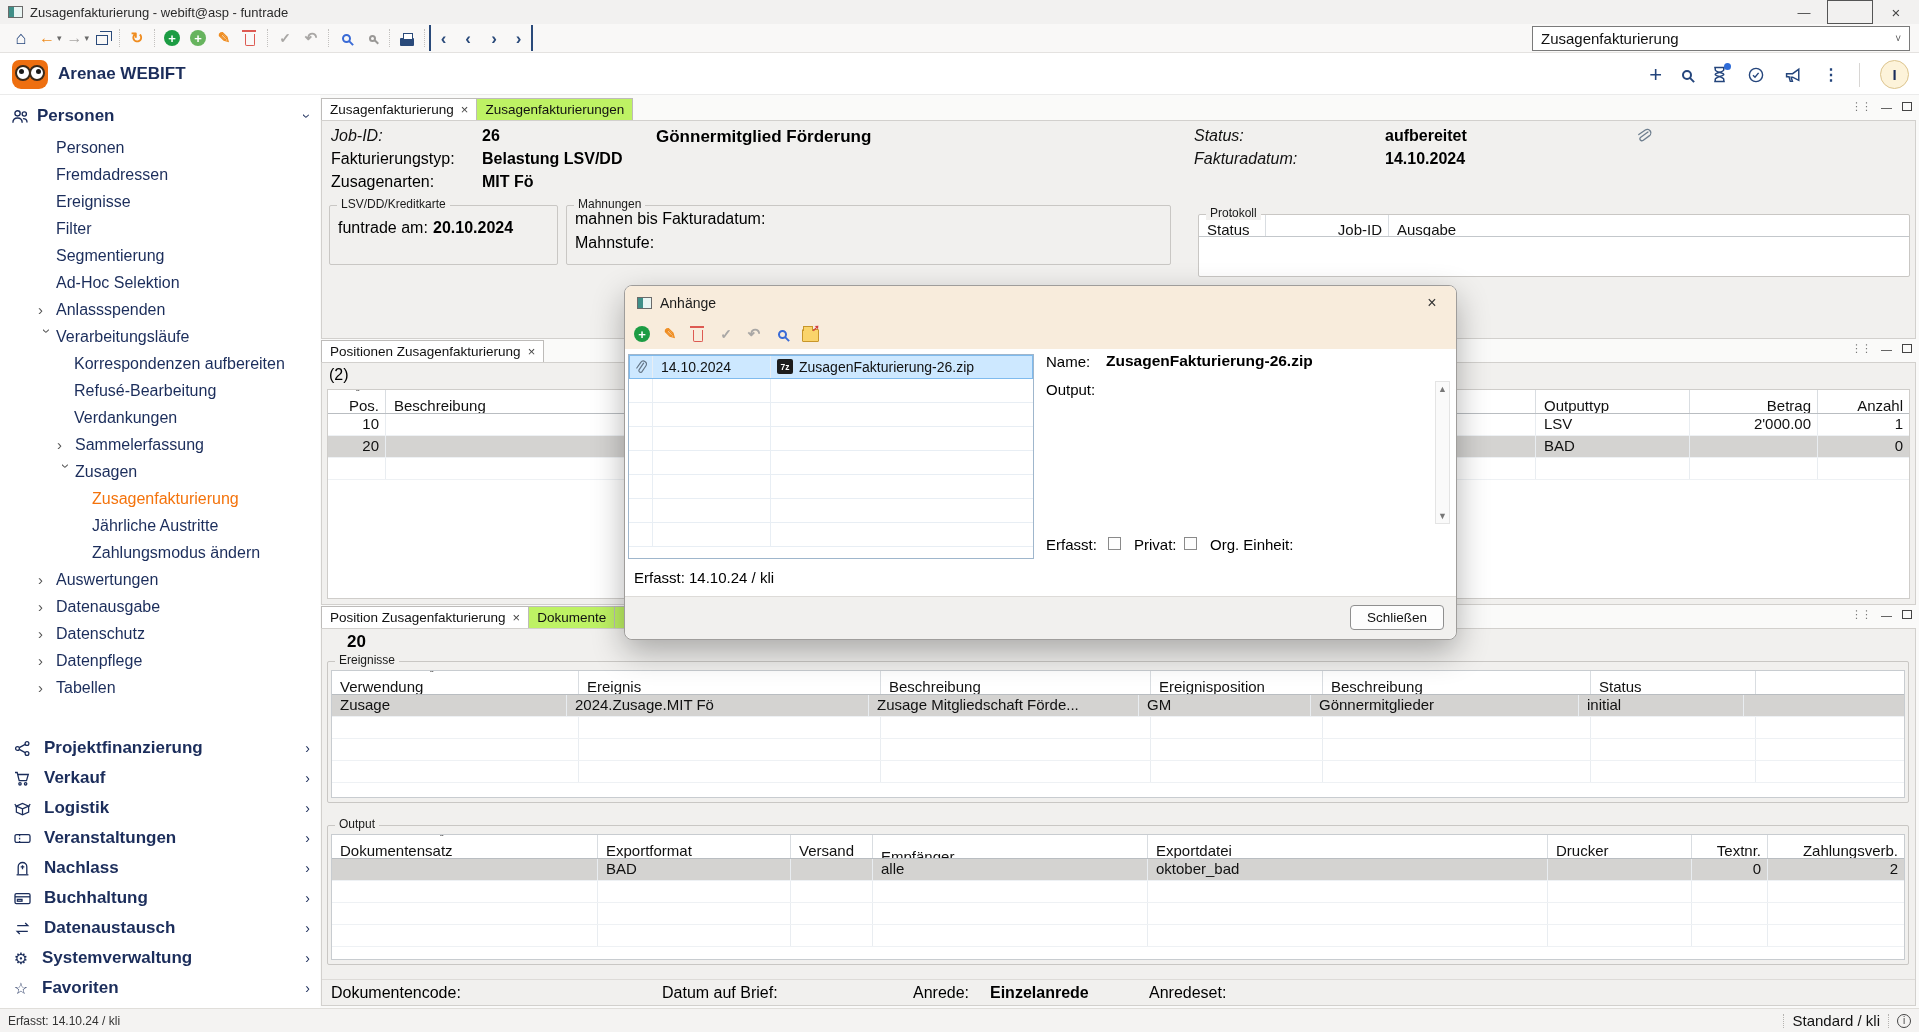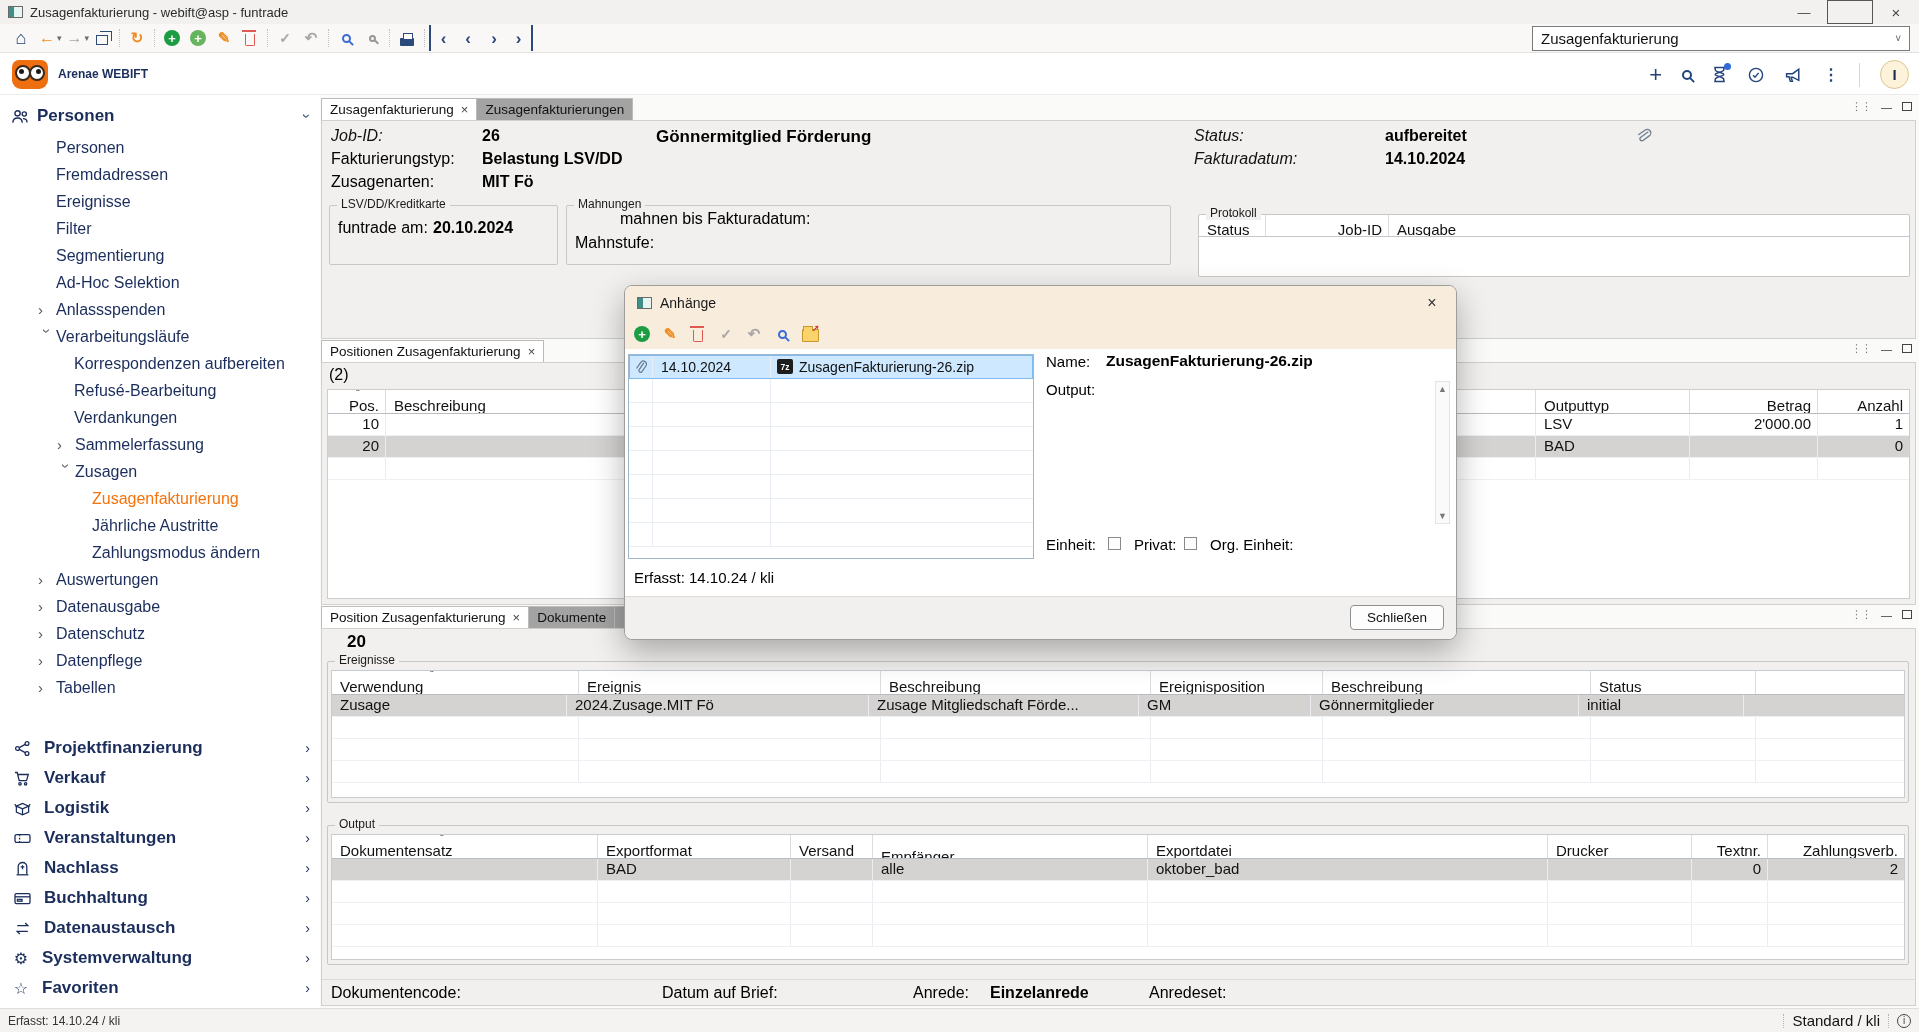--- a/index.html
+++ b/index.html
@@ -42,21 +42,21 @@
   .quicknav { position:absolute; top:26px; right:9px; width:378px; height:25px; background:#fff; border:1px solid #7a7a7a; display:flex; align-items:center; justify-content:space-between; padding:0 8px; font-size:15px; }
   .quicknav .qn-caret { color:#555; font-size:10px; }
 
   
   .appheader { position:absolute; top:54px; left:0; right:0; height:41px; background:#fff; border-bottom:1px solid #ebebeb; display:flex; align-items:center; }
   .owl { width:36px; height:29px; background:#ee6f10; border-radius:7px 7px 9px 9px; position:relative; margin:0 10px 0 12px; }
   .owl::before, .owl::after { content:""; position:absolute; top:5px; width:12px; height:12px; background:#fff; border:2px solid #3a2a1a; border-radius:50%; }
   .owl::before { left:3px; } .owl::after { right:3px; }
   .owl .pupil1, .owl .pupil2 { position:absolute; top:9px; width:5px; height:5px; background:#1a1a1a; border-radius:50%; z-index:2; }
   .owl .pupil1 { left:7px; } .owl .pupil2 { right:7px; }
-  .brand { font-size:12px; font-weight:bold; color:#1b2d5b; }
+  .brand { font-size:17px; font-weight:bold; color:#1b2d5b; }
   .hdr-icons { position:absolute; right:10px; top:0; height:41px; display:flex; align-items:center; gap:20px; }
   .hicon { color:#24457c; display:flex; align-items:center; justify-content:center; position:relative; }
   .hicon svg { stroke:#24457c; fill:none; stroke-width:1.4; }
   .bluedot { position:absolute; top:-3px; right:-4px; width:7px; height:7px; border-radius:50%; background:#2e6bd8; }
   .avatar { width:29px; height:29px; border-radius:50%; background:#fdf3da; border:1px solid #dcc48e; color:#1b2d5b; font-weight:bold; font-size:15px; display:flex; align-items:center; justify-content:center; }
   .hsep { width:1px; height:24px; background:#d8d6d4; }
 
   
   .sidebar { position:absolute; top:95px; left:0; width:320px; bottom:24px; background:#fff; color:#1b2d5b; overflow:hidden; }
   .side-root { height:30px; display:flex; align-items:center; padding:0 10px; margin-top:6px; }
@@ -78,21 +78,21 @@
   .side-sections { margin-top:32px; }
   .ssec { height:30px; display:flex; align-items:center; padding:0 10px 0 12px; }
   .ssec .lbl { font-size:17px; font-weight:bold; margin-left:12px; }
   .ssec .rchev { margin-left:auto; color:#1b2d5b; font-size:14px; }
   .uico { font-size:16px; color:#1b2d5b; width:18px; text-align:center; }
 
   
   .main-bg { position:absolute; top:95px; left:320px; right:0; bottom:24px; background:#fafaf9; }
   .panel { position:absolute; left:321px; right:3px; }
   .tabrow { height:22px; display:flex; align-items:flex-end; position:relative; }
-  .tab { height:22px; display:flex; align-items:center; padding:0 8px; font-size:13.5px; background:#a3a3a3; border:1px solid #bdbbb9; border-bottom:none; margin-right:-1px; color:#111; }
+  .tab { height:22px; display:flex; align-items:center; padding:0 8px; font-size:13.5px; background:#bef264; border:1px solid #bdbbb9; border-bottom:none; margin-right:-1px; color:#111; }
   .tab.active { background:#fff; z-index:2; }
   .tclose { margin-left:7px; font-size:13px; color:#444; }
   .panelctl { position:absolute; right:4px; top:2px; display:flex; align-items:center; gap:10px; color:#555; }
   .pgrip { font-size:11px; color:#777; letter-spacing:-1px; }
   .pmin { font-size:11px; color:#333; }
   .pmax { width:10px; height:9px; border:1.3px solid #444; }
   .pbody { background:#f1f0ee; border:1px solid #d2d0cd; position:relative; }
 
   .lab { font-style:italic; font-size:16px; color:#111; }
   .val { font-weight:bold; font-size:16px; color:#000; }
@@ -457,21 +457,21 @@
       </span>
 
       <div class="group" style="left:7px; top:84px; width:229px; height:60px;">
         <span class="group-label">LSV/DD/Kreditkarte</span>
         <span class="abs plain" style="left:8px; top:13px;">funtrade am:</span>
         <span class="abs val" style="left:103px; top:13px;">20.10.2024</span>
       </div>
 
       <div class="group" style="left:244px; top:84px; width:605px; height:60px;">
         <span class="group-label">Mahnungen</span>
-        <span class="abs plain" style="left:8px; top:4px;margin-left:45px;">mahnen bis Fakturadatum:</span>
+        <span class="abs plain" style="left:8px; top:4px;">mahnen bis Fakturadatum:</span>
         <span class="abs plain" style="left:8px; top:28px;">Mahnstufe:</span>
       </div>
 
       <div class="group" style="left:876px; top:93px; width:712px; height:63px; background:#fff;">
         <span class="group-label">Protokoll</span>
         <div class="ghead" style="border-bottom:1px solid #c3c7cb;">
           <div class="ghc" style="width:67px; padding-top:6px;"><span class="sortmark" style="left:30px;">ˆ</span><span>Status</span></div>
           <div class="ghc ra" style="width:123px; padding-top:6px;"><span>Job-ID</span></div>
           <div class="ghc" style="flex:1; border-right:none; padding-top:6px;"><span>Ausgabe</span></div>
         </div>
@@ -741,21 +741,21 @@
 
     <span class="abs dlg-lab" style="left:421px; top:67px;">Name:</span>
     <span class="abs dlg-val" style="left:481px; top:66px;">ZusagenFakturierung-26.zip</span>
     <span class="abs dlg-lab" style="left:421px; top:95px;">Output:</span>
     <div class="abs" style="left:481px; top:95px; width:325px; height:143px;"></div>
     <div class="scrollbar" style="left:810px; top:95px; height:143px;">
       <span>▲</span>
       <span>▼</span>
     </div>
 
-    <span class="abs dlg-lab" style="left:421px; top:250px;">Einheit:</span>
+    <span class="abs dlg-lab" style="left:421px; top:250px;">Erfasst:</span>
     <span class="cb abs" style="left:483px; top:251px;"></span>
     <span class="abs dlg-lab" style="left:509px; top:250px;">Privat:</span>
     <span class="cb abs" style="left:559px; top:251px;"></span>
     <span class="abs dlg-lab" style="left:585px; top:250px;">Org. Einheit:</span>
 
     <span class="abs dlg-lab" style="left:9px; top:283px;">Erfasst: 14.10.24 / kli</span>
 
     <div class="dlg-footer">
       <button class="btn">Schließen</button>
     </div>

